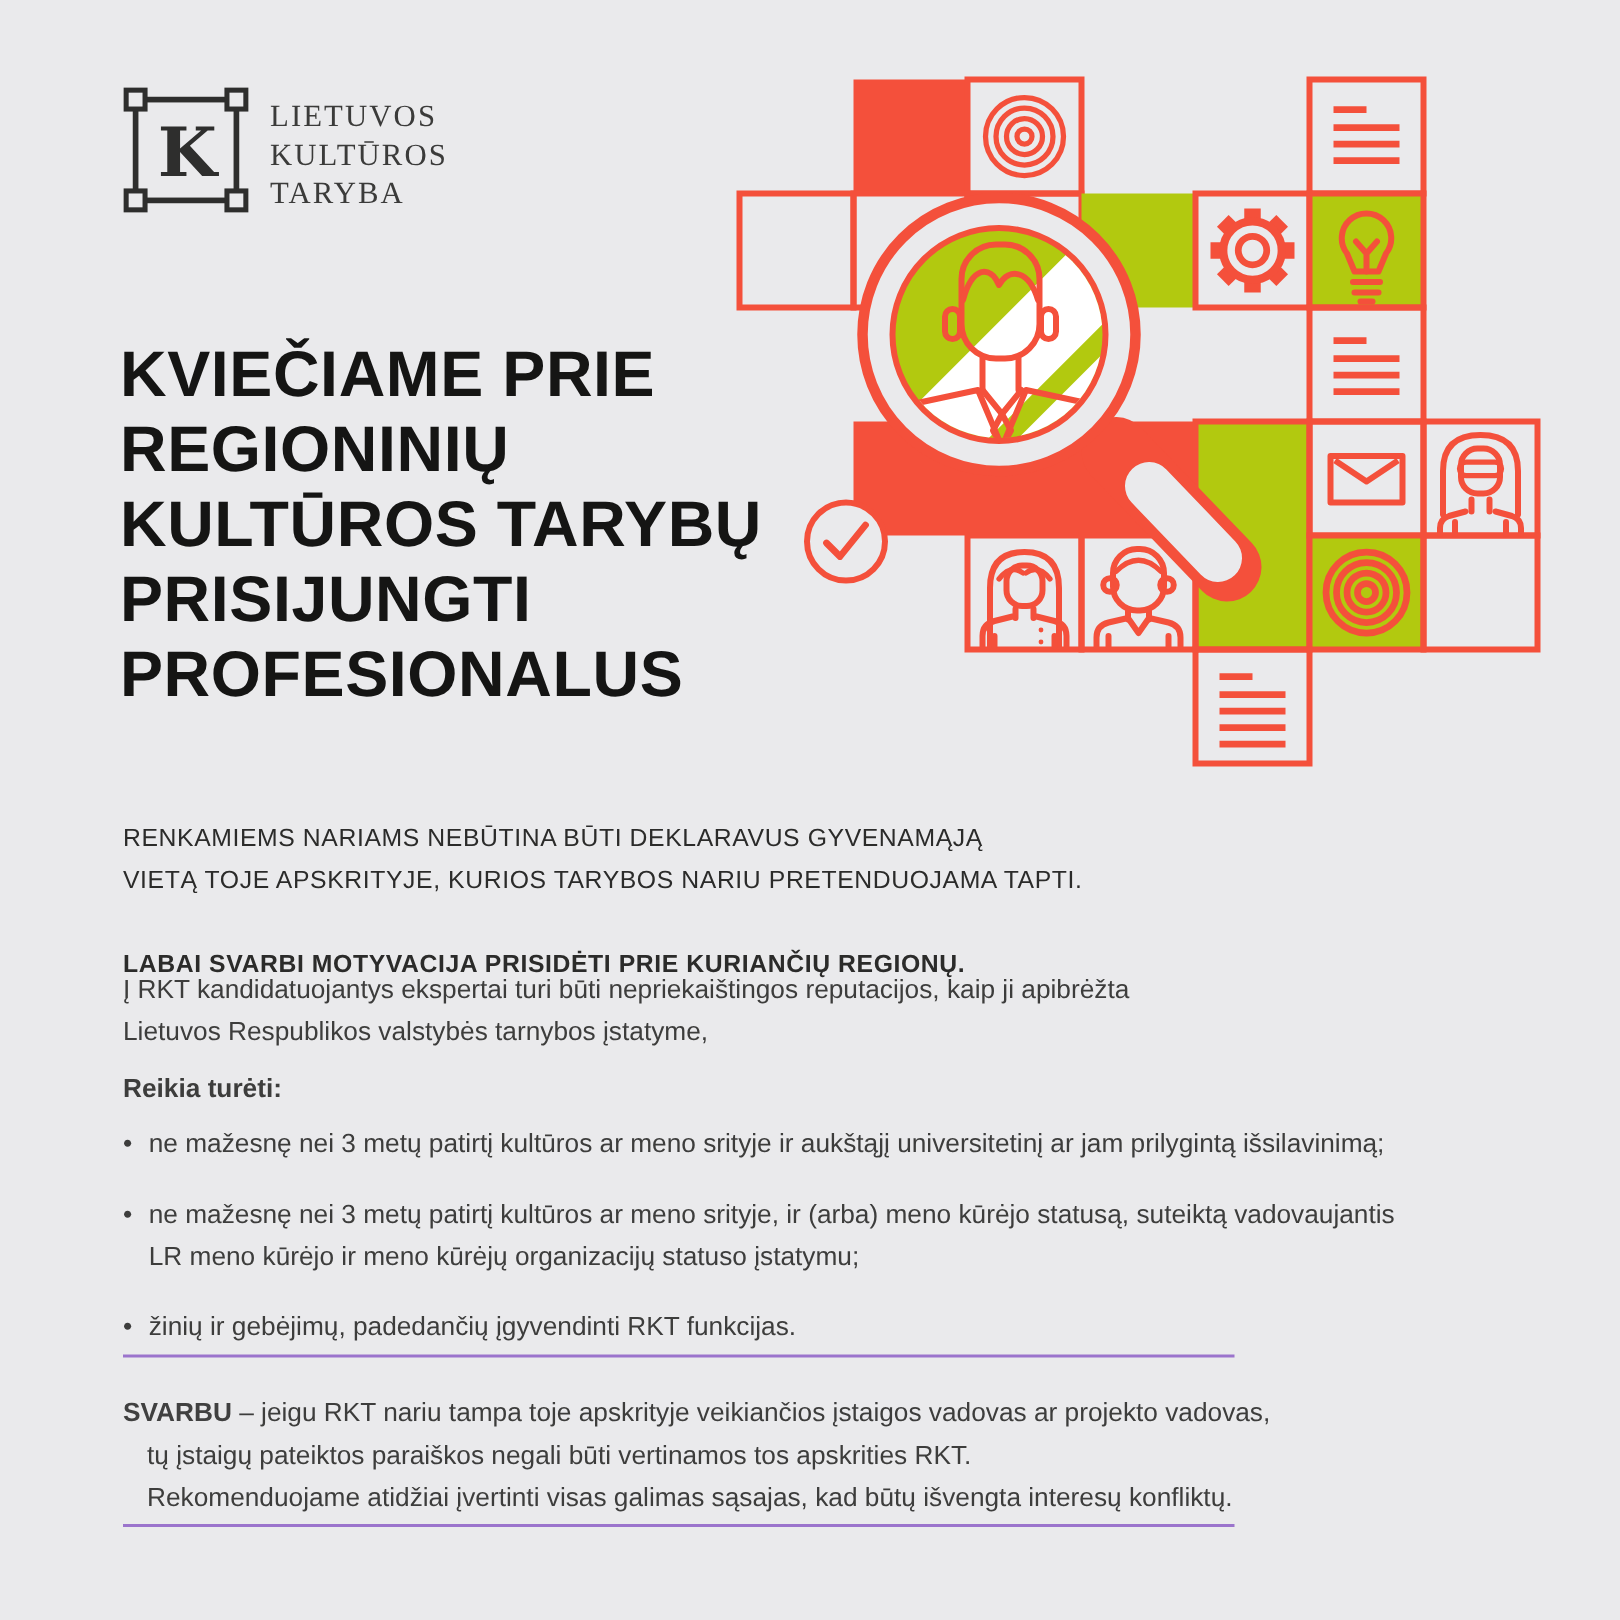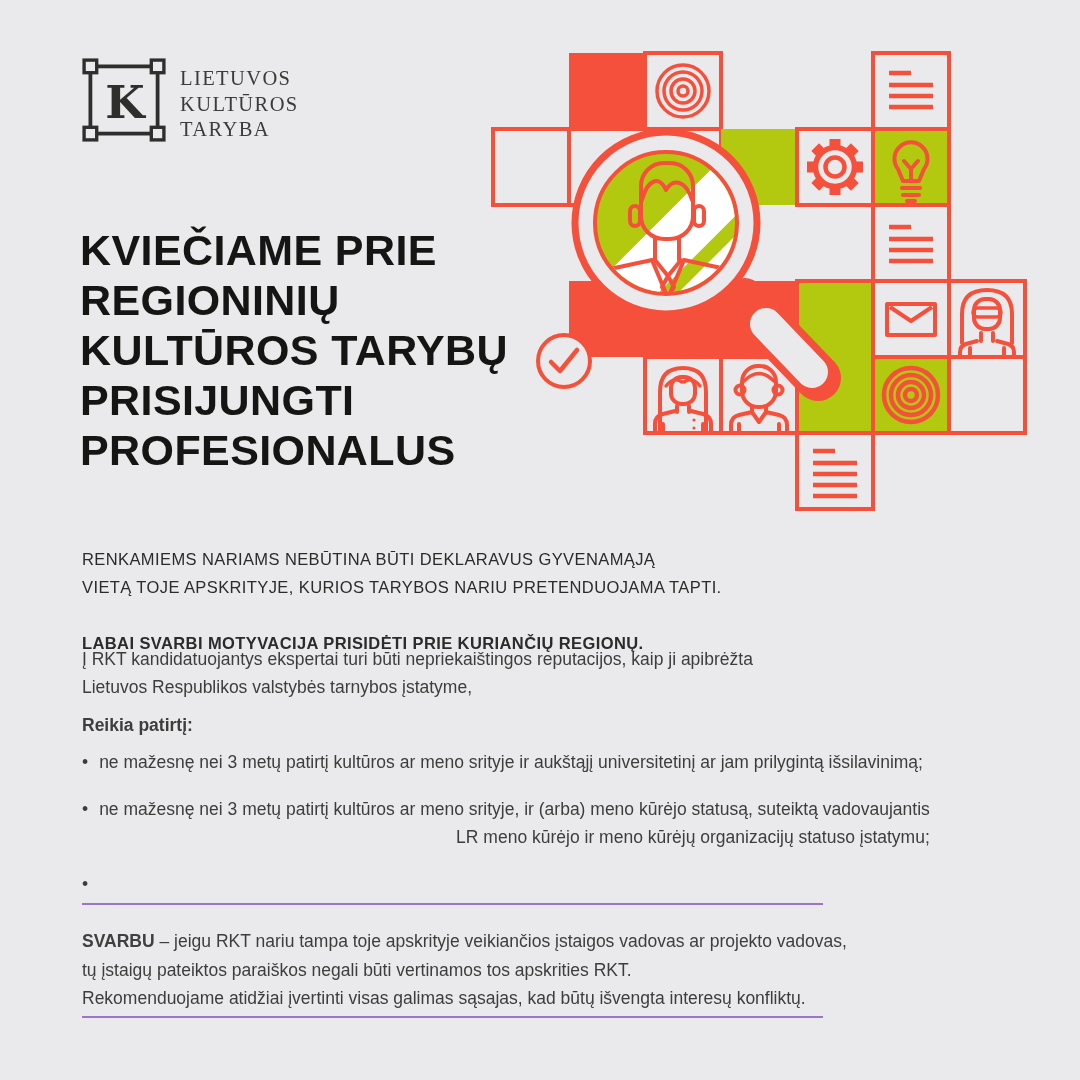--- a/index.html
+++ b/index.html
@@ -26,27 +26,27 @@
   }
   .subheading .sub-bold { font-weight:700; }
   .bodytext { font-size:17.5px; line-height:28px; color:#3d3d3c; }
   .intro { left:82px; top:645px; width:780px; white-space:pre-line; }
   .requirements { left:82px; top:711px; width:880px; }
   .req-label { font-weight:700; margin:0 0 2px 0; }
   ul.bullets { list-style:none; margin:0; padding:0; }
   ul.bullets li { display:flex; gap:11px; margin-top:19px; }
   ul.bullets li:first-child { margin-top:9px; }
   .dot { flex:0 0 auto; }
-  .li-text { white-space:pre-line;text-align:right; }
+  .li-text { white-space:pre-line; }
   .divider { left:82px; width:741px; height:2px; background:#9b74cc; }
   #divider-top { top:903px; }
   #divider-bottom { top:1016px; }
   .notice { left:82px; top:927px; width:880px; line-height:28.5px; }
   .notice strong { color:#404040; }
-  .notice-rest { white-space:pre-line; }
+  .notice-rest { white-space:pre-line;margin-left:16px; }
   
   #illustration { left:480px; top:40px; width:560px; height:480px; z-index:1; }
 </style>
 </head>
 <body>
 
 <div id="canvas">
 
   <svg id="illu-logo" class="abs" style="left:82px;top:58px;" width="84" height="84" viewBox="0 0 100 100">
     <g stroke="#2e2e2d" fill="none">
@@ -71,33 +71,34 @@
   <div class="abs subheading">
     <div>RENKAMIEMS NARIAMS NEBŪTINA BŪTI DEKLARAVUS GYVENAMĄJĄ
 VIETĄ TOJE APSKRITYJE, KURIOS TARYBOS NARIU PRETENDUOJAMA TAPTI.</div>
     <div class="sub-bold">LABAI SVARBI MOTYVACIJA PRISIDĖTI PRIE KURIANČIŲ REGIONŲ.</div>
   </div>
 
   <div class="abs bodytext intro">Į RKT kandidatuojantys ekspertai turi būti nepriekaištingos reputacijos, kaip ji apibrėžta
 Lietuvos Respublikos valstybės tarnybos įstatyme,</div>
 
   <div class="abs bodytext requirements">
-    <div class="req-label">Reikia patirtį:</div>
+    <div class="req-label">Reikia turėti:</div>
     <ul class="bullets">
       <li>
         <span class="dot">•</span>
         <span class="li-text">ne mažesnę nei 3 metų patirtį kultūros ar meno srityje ir aukštąjį universitetinį ar jam prilygintą išsilavinimą;</span>
       </li>
       <li>
         <span class="dot">•</span>
         <span class="li-text">ne mažesnę nei 3 metų patirtį kultūros ar meno srityje, ir (arba) meno kūrėjo statusą, suteiktą vadovaujantis
 LR meno kūrėjo ir meno kūrėjų organizacijų statuso įstatymu;</span>
       </li>
       <li>
         <span class="dot">•</span>
+        <span class="li-text">žinių ir gebėjimų, padedančių įgyvendinti RKT funkcijas.</span>
       </li>
     </ul>
   </div>
 
   <div id="divider-top" class="abs divider"></div>
   <div class="abs bodytext notice">
     <div><strong>SVARBU</strong><span> – jeigu RKT nariu tampa toje apskrityje veikiančios įstaigos vadovas ar projekto vadovas,</span></div>
     <div class="notice-rest">tų įstaigų pateiktos paraiškos negali būti vertinamos tos apskrities RKT.
 Rekomenduojame atidžiai įvertinti visas galimas sąsajas, kad būtų išvengta interesų konfliktų.</div>
   </div>

